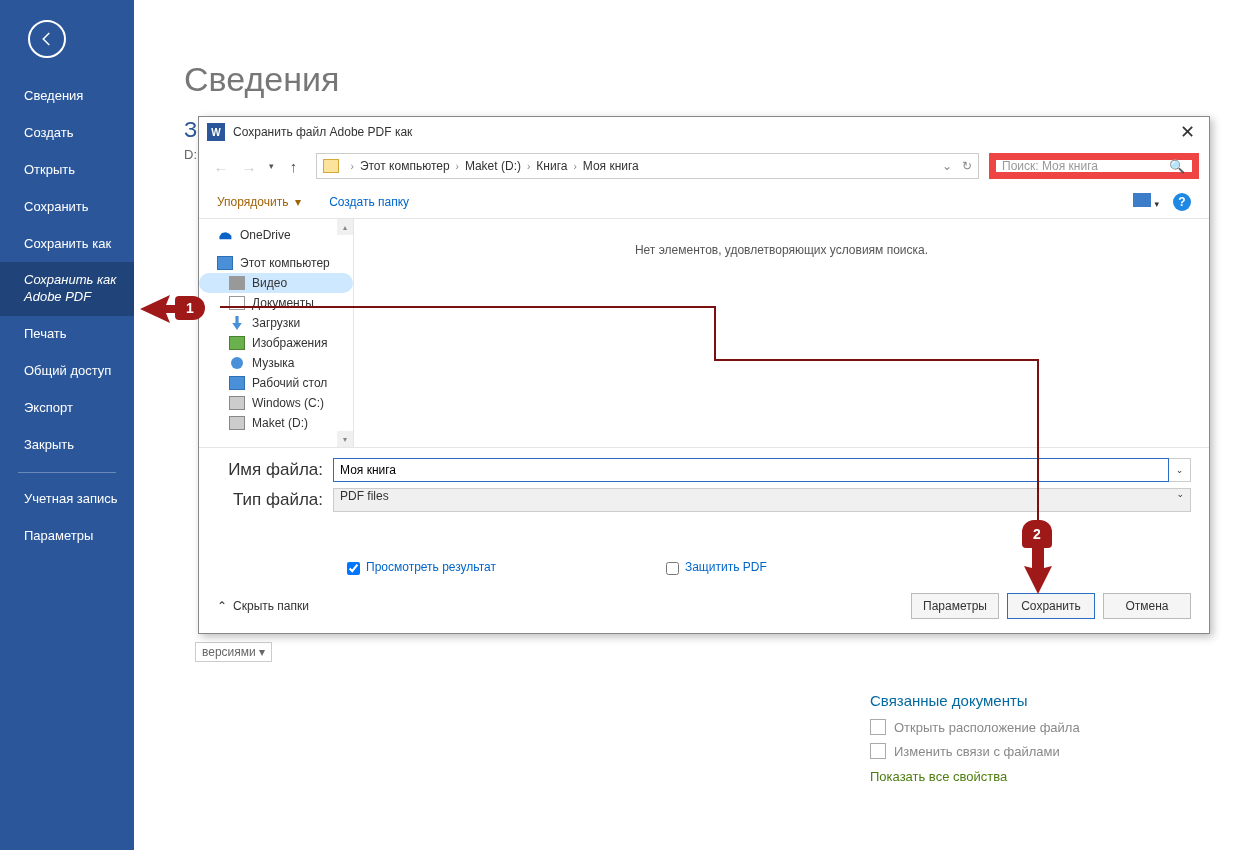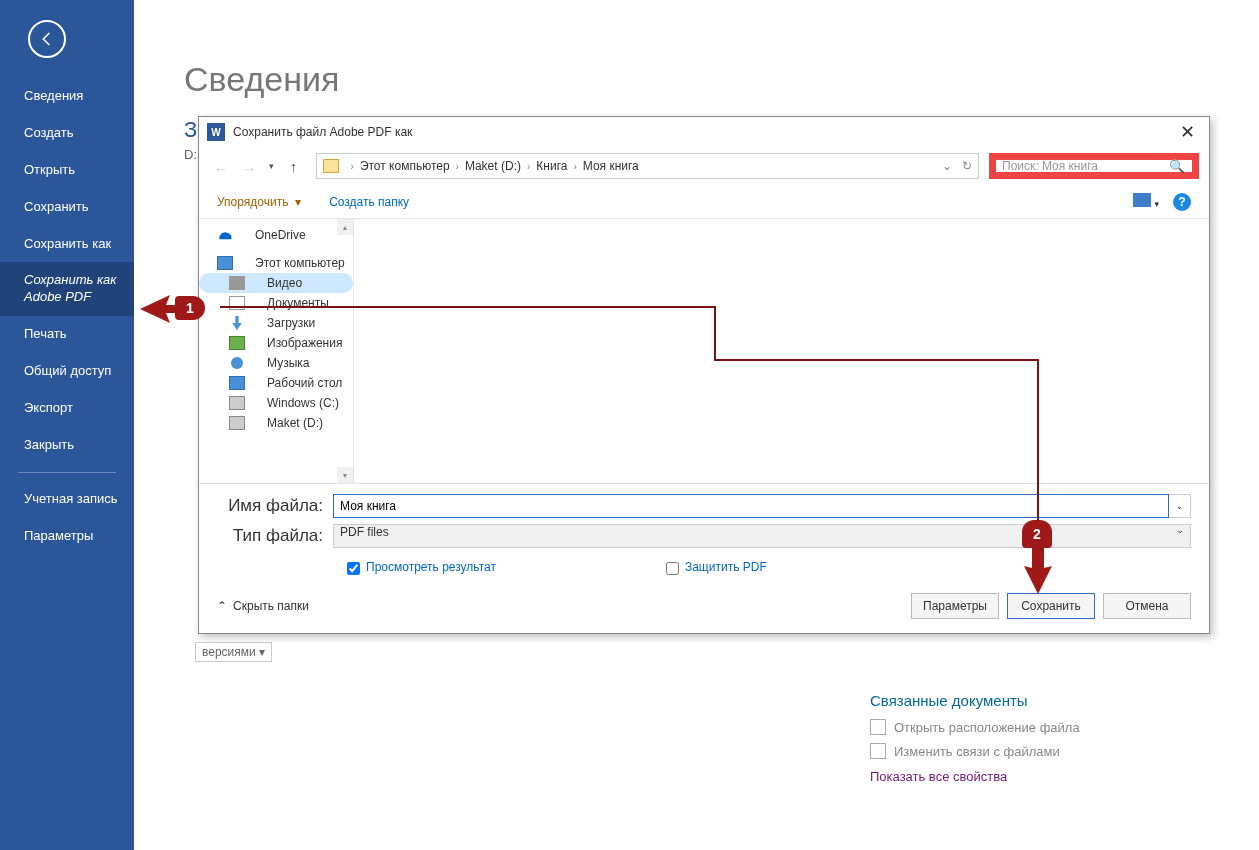--- a/index.html
+++ b/index.html
@@ -11,21 +11,21 @@
   .nav-item.active{ background:#204479;font-style:italic; }
   .nav-divider{ height:1px; background:rgba(255,255,255,0.3); margin:8px 18px; }
   .main { position:absolute; left:134px; top:0; right:0; bottom:0; padding:0 0 0 50px; }
   .main h1 { font-size:34px; font-weight:300; color:#777; margin-top:60px; }
   .truncated{ color:#2b579a; font-size:22px; margin-top:18px; }
   .truncated2{ color:#666; font-size:13px; margin-top:4px; }
   .versions-btn{ position:absolute; left:195px; top:642px; font-size:12px; color:#666; border:1px solid #ccc; padding:2px 6px; }
   .related{ position:absolute; left:870px; top:692px; width:340px; }
   .related h3{ font-size:15px; font-weight:400; color:#0369a1; margin-bottom:10px; }
   .related .link{ color:#888; font-size:13px; margin:8px 0; display:flex; align-items:center; gap:8px; cursor:pointer; }
-  .related .show-all{ color:#701a75; font-size:13px; margin-top:10px; cursor:pointer; }
+  .related .show-all{ color:#4d7c0f; font-size:13px; margin-top:10px; cursor:pointer; }
   .link-icon{ width:16px; height:16px; border:1px solid #aaa; display:inline-block; }
   
   .dialog { position:absolute; left:198px; top:116px; width:1012px; height:518px; background:#fff; border:1px solid #888; box-shadow:3px 3px 8px rgba(0,0,0,0.25); display:flex; flex-direction:column; }
   .dlg-title{ height:30px; display:flex; align-items:center; padding:0 8px; }
   .word-icon{ width:18px; height:18px; background:#2b579a; color:#fff; font-size:10px; font-weight:bold; display:flex; align-items:center; justify-content:center; margin-right:8px; }
   .dlg-title-text{ font-size:12px; }
   .dlg-close{ margin-left:auto; font-size:18px; cursor:pointer; font-family:Arial; color:#333; padding:0 6px; }
   .navbar{ height:38px; display:flex; align-items:center; padding:0 10px; gap:4px; }
   .navarrow{ width:24px; height:24px; display:flex; align-items:center; justify-content:center; color:#ccc; cursor:pointer; font-size:15px; }
   .navarrow.enabled{ color:#555; }
@@ -39,21 +39,21 @@
   .search-icon-sm{ margin-left:auto; font-size:13px; color:#888; }
   .toolbar{ height:34px; border-bottom:1px solid #e5e5e5; display:flex; align-items:center; padding:0 18px; gap:28px; }
   .toolbar .tl{ font-size:12px; color:#0066cc; cursor:pointer; }
   .toolbar .tl:first-child{ color:#a16207; }
   .toolbar-right{ margin-left:auto; display:flex; align-items:center; gap:14px; }
   .view-icon-box{ width:18px; height:14px; background:#3d7cc9; display:inline-block; }
   .help-icon{ width:18px; height:18px; border-radius:50%; background:#1e88e5; color:#fff; font-size:12px; display:flex; align-items:center; justify-content:center; font-weight:bold; cursor:pointer; }
   .body{ flex:1; display:flex; overflow:hidden; }
   .tree{ width:155px; border-right:1px solid #e5e5e5; overflow-y:auto; padding:6px 0; position:relative; }
   .tree::-webkit-scrollbar{ width:16px; }
-  .tree-item{ display:flex; align-items:flex-start; gap:22px; padding:3px 0 3px 18px; font-size:12px; cursor:pointer; }
+  .tree-item{ display:flex; align-items:flex-start; gap:7px; padding:3px 0 3px 18px; font-size:12px; cursor:pointer; }
   .tree-item.indent{ padding-left:30px; }
   .tree-item.selected{ background:#cde8ff;border-radius:10px; }
   .tree-scroll-up{ position:absolute; right:0; top:0; width:16px; height:16px; background:#f0f0f0; display:flex; align-items:center; justify-content:center; font-size:8px; color:#888; }
   .tree-scroll-dn{ position:absolute; right:0; bottom:0; width:16px; height:16px; background:#f0f0f0; display:flex; align-items:center; justify-content:center; font-size:8px; color:#888; }
   .ico{ width:16px; height:14px; display:inline-block; }
   .ico.onedrive{ background:#0a63c7; clip-path:polygon(15% 60%,30% 35%,55% 30%,75% 40%,90% 55%,90% 80%,15% 80%);}
   .ico.computer{ background:#4a90d9; border:1px solid #2d6fb0; }
   .ico.video{ background:#999; }
   .ico.doc{ background:#fff; border:1px solid #999; }
   .ico.download{ background:#4a90d9; clip-path:polygon(40% 0,60% 0,60% 50%,80% 50%,50% 100%,20% 50%,40% 50%);}
@@ -64,21 +64,21 @@
   .list-area{ flex:1; position:relative; }
   .empty-msg{ text-align:center; font-size:12px; color:#555; margin-top:24px; }
   .bottom{ border-top:1px solid #e5e5e5; padding:10px 18px 0 18px; }
   .field-row{ display:flex; align-items:center; margin-bottom:6px; }
   .field-label{ width:116px; text-align:right; font-size:17px; color:#333; padding-right:10px; }
   .field-input{ flex:1; height:24px; border:1px solid #7da8d8; padding:0 6px; font-size:12px; }
   .field-input.highlight{ border:1px solid #2b6cc4; background:#fff; }
   .field-dropdown{ width:22px; height:24px; border:1px solid #ccc; border-left:none; display:flex; align-items:center; justify-content:center; font-size:9px; cursor:pointer;}
   .field-type{ flex:1; height:24px; border:1px solid #ccc; background:#f0f0f0; padding:0 6px; font-size:12px; display:flex; align-items:flex-start; }
   .checks{ display:flex; padding:6px 0 6px 130px; gap:170px; }
-  .check{ display:flex; align-items:flex-start; gap:6px; color:#0066cc; font-size:12px; cursor:pointer; }
+  .check{ display:flex; align-items:flex-start; gap:6px; color:#0066cc; font-size:12px; cursor:pointer;margin-top:36px; }
   .check input{ margin-top:2px; }
   .buttons{ display:flex; align-items:center; padding:12px 0 14px 0; }
   .hide-folders{ font-size:12px; color:#333; cursor:pointer; display:flex; align-items:center; gap:6px; }
   .btn{ width:88px; height:26px; border:1px solid #bbb; background:#f5f5f5; font-size:12px; margin-left:8px; cursor:pointer; display:flex; align-items:center; justify-content:center; }
   .btn.primary{ border:1px solid #2b6cc4; }
   .spacer{ flex:1; }
   
   .callout{ position:absolute; width:30px; height:24px; background:#a01919; border-radius:4px 12px 12px 4px; color:#fff; font-weight:bold; font-size:14px; display:flex; align-items:center; justify-content:center; z-index:50;}
   .callout.c1{ left:175px; top:296px; }
   svg.arrow-line{ position:absolute; z-index:40; pointer-events:none; }
@@ -208,20 +208,23 @@
       <div class="tree-item indent">
           <span class="ico drive"></span>
           <span>Windows (C:)</span>
         </div>
       <div class="tree-item indent">
           <span class="ico drive"></span>
           <span>Maket (D:)</span>
         </div>
       <div class="tree-scroll-dn">▾</div>
     </div>
+    <div class="list-area">
+      <div class="empty-msg">Нет элементов, удовлетворяющих условиям поиска.</div>
+    </div>
   </div>
   <div class="bottom">
     <div class="field-row">
       <div class="field-label">Имя файла:</div>
       <input class="field-input highlight" value="Моя книга" style="">
       <div class="field-dropdown">⌄</div>
     </div>
     <div class="field-row">
       <div class="field-label">Тип файла:</div>
       <div class="field-type">

